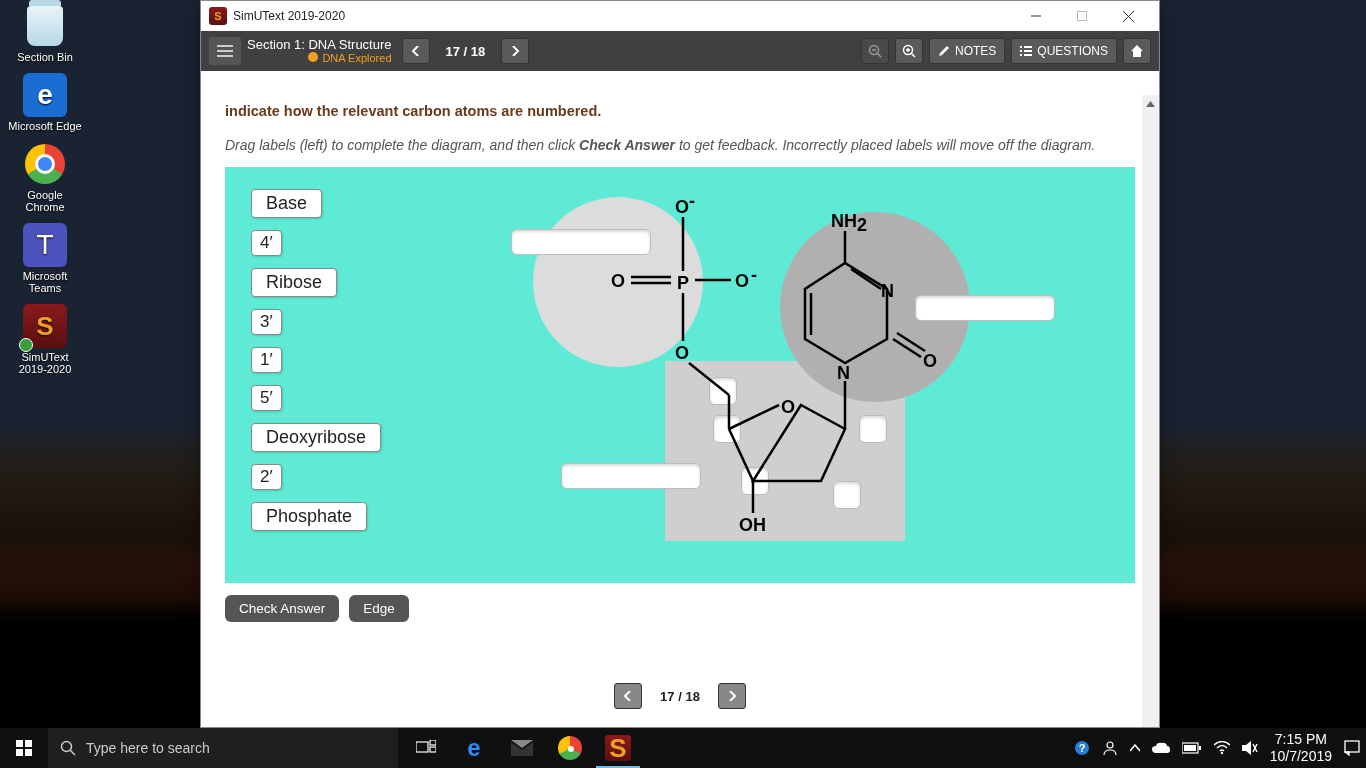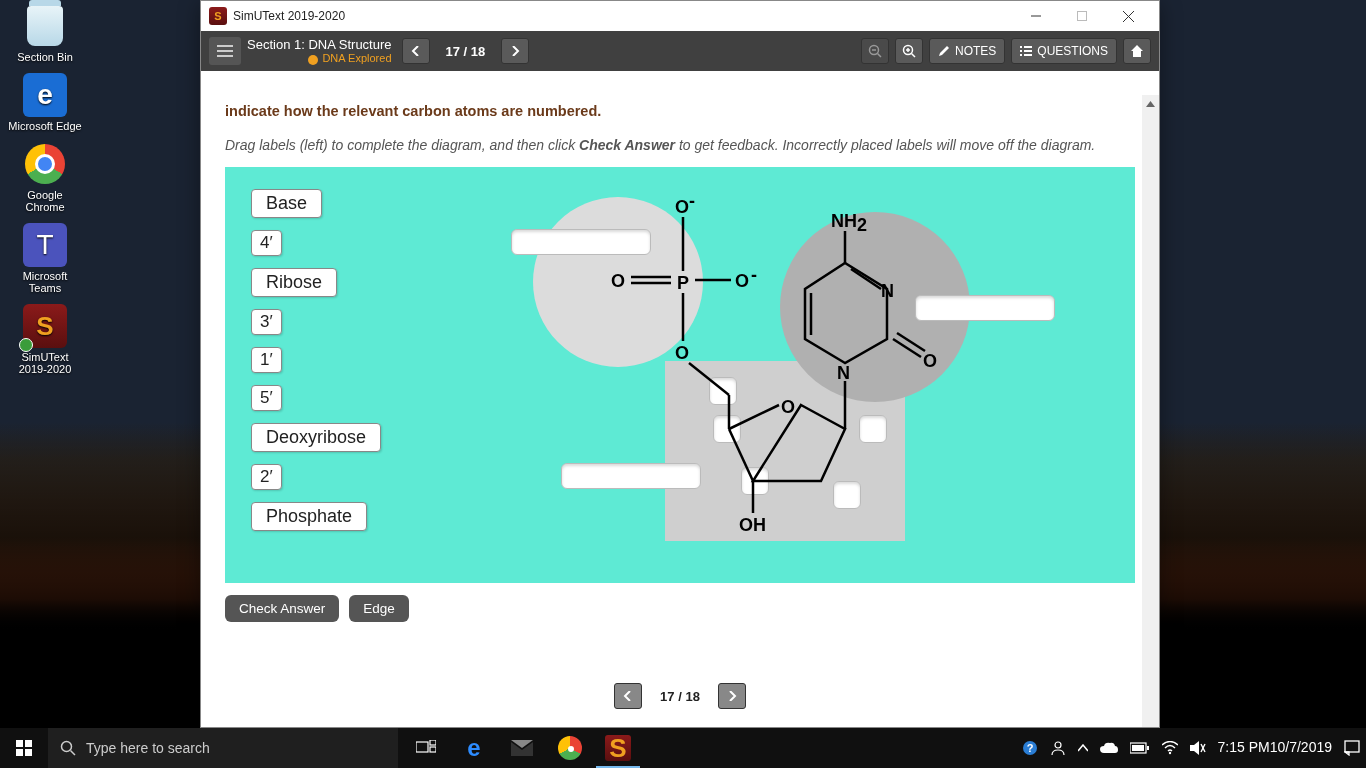--- a/index.html
+++ b/index.html
@@ -40,21 +40,21 @@
 .titlebar .win-ctrls { margin-left: auto; display: flex; }
 .titlebar .wc { width: 46px; height: 30px; display: flex; align-items: center; justify-content: center; color: #555; }
 
 .menubar { height: 24px; display: flex; align-items: center; padding: 0 6px; background: #fff; font-size: 12px; }
 .menubar .mi { padding: 3px 9px; cursor: pointer; }
 
 .toolbar { height: 40px; background: #404040; display: flex; align-items: center; padding: 0 8px; color: #fff; gap: 6px; }
 .hamburger { width: 32px; height: 28px; background: #555; border-radius: 3px; display: flex; flex-direction: column; justify-content: center; align-items: center; gap: 3px; cursor: pointer; }
 .hamburger span { width: 16px; height: 2px; background: #ccc; }
 .section-title { text-align: right; margin-left: auto; margin-right: 4px; font-size: 13px; line-height: 1.2; }
-.section-title .sub { font-size: 11px; color: #f0a020; display:flex; align-items:flex-end; justify-content:flex-end; gap:4px;}
+.section-title .sub { font-size: 11px; color: #f0a020; display:flex; align-items:flex-start; justify-content:flex-end; gap:4px;}
 .section-title .sub::before{content:"";width:10px;height:10px;background:#f0a020;border-radius:50%;display:inline-block;}
 .nav-btn { width: 28px; height: 26px; background: #5a5a5a; border: 1px solid #333; border-radius: 3px; display: flex; align-items: center; justify-content: center; cursor: pointer; }
 .nav-btn svg { width: 10px; height: 10px; }
 .page-ind { font-size: 13px; font-weight: bold; padding: 0 10px; }
 .tb-spacer { flex: 1; }
 .tb-btn { height: 26px; background: #5a5a5a; border: 1px solid #333; border-radius: 3px; display: flex; align-items: center; padding: 0 8px; font-size: 12px; cursor: pointer; gap: 5px; }
 .tb-btn.icon-only { width: 28px; padding: 0; justify-content: center; }
 .tb-btn.dim { background: #4a4a4a; color: #999; }
 
 
@@ -93,21 +93,21 @@
 .start { width: 48px; height: 40px; display: flex; align-items: center; justify-content: center; cursor: pointer; }
 .win-logo { width: 16px; height: 16px; display: grid; grid-template-columns: 1fr 1fr; grid-template-rows: 1fr 1fr; gap: 2px; }
 .win-logo span { background: #fff; }
 .search-box { height: 40px; width: 350px; background: #1f1f1f; display: flex; align-items: center; padding: 0 12px; color: #ccc; font-size: 14px; gap: 10px; cursor: text; text-align: center; }
 .tb-icons { display: flex; align-items: center; height: 40px; margin-left: 4px; }
 .tb-icons .tbi { width: 48px; height: 40px; display: flex; align-items: center; justify-content: center; cursor: pointer; position: relative; }
 .tbi .ic { width: 26px; height: 26px; border-radius: 3px; display: flex; align-items: center; justify-content: center; font-size: 16px; }
 .tbi.active::after { content: ""; position: absolute; left: 2px; right: 2px; bottom: 0; height: 2px; background: #76b9ed; }
 .sys-tray { margin-left: auto; display: flex; align-items: center; height: 40px; }
 .sys-tray .si { padding: 0 6px; height: 40px; display: flex; align-items: center; justify-content: center; cursor: pointer; font-size: 14px; color: #fff; }
-.clock { text-align: right; font-size: 11.5px; line-height: 1.25; padding: 0 8px; }
+.clock { text-align: right; font-size: 11.5px; line-height: 1.25; padding: 0 8px; flex-direction: column; }
 </style>
 </head>
 <body>
 
 <div class="desktop"></div>
 
 <div class="desktop-icons">
   <div class="dicon">
     <div class="ico">
         <div class="recycle"></div>

